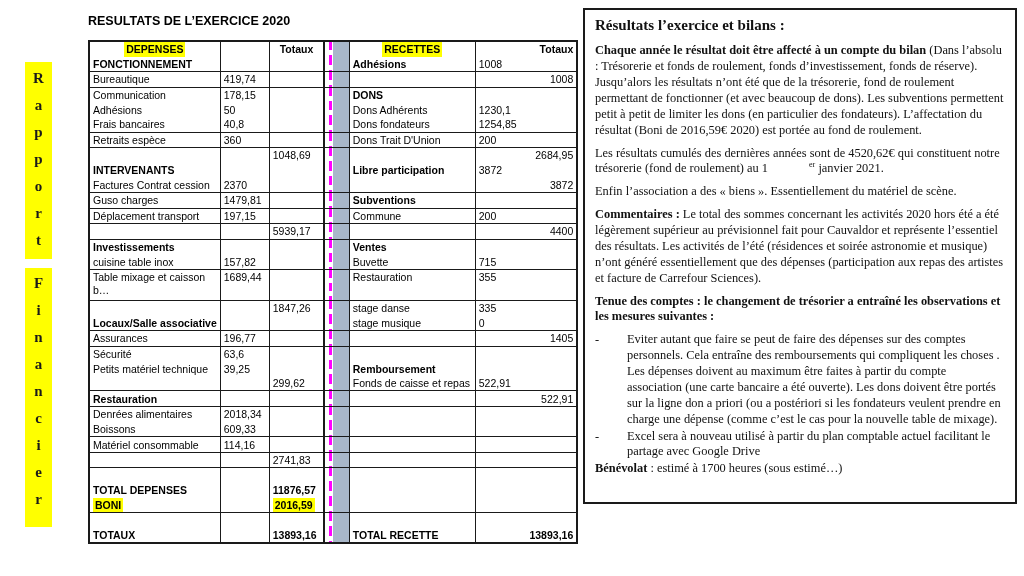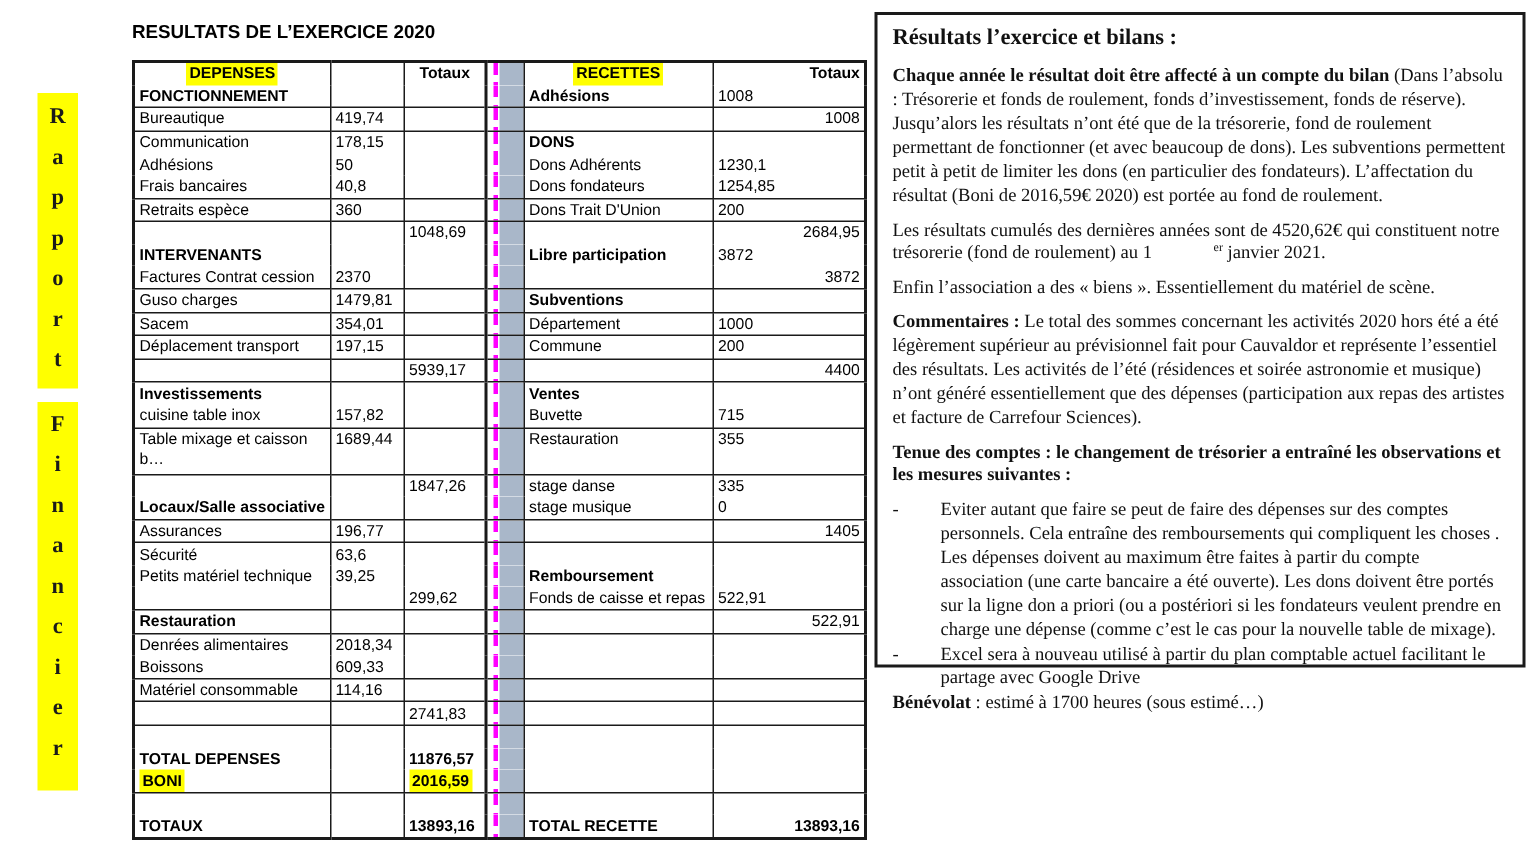--- a/index.html
+++ b/index.html
@@ -37,21 +37,21 @@
   tr.first td{border-top:2px solid #1a1a1a;}
   tr.last td{border-bottom:2px solid #1a1a1a;}
   td.bb{border-bottom:1px solid #1a1a1a;}
   td.bold{font-weight:bold;}
   td.ctr{text-align:center;}
   .hl{background:#ffff00;padding:16px 2px;font-weight:bold;}
   tr.tall td{height:29px;vertical-align:top;padding-top:1px;}
   tr.tall td.wrap{white-space:normal;line-height:13px;}
 
   
-  .panel{position:absolute;left:583px;top:8px;width:434px;height:437px;box-sizing:border-box;
+  .panel{position:absolute;left:583px;top:8px;width:434px;height:496px;box-sizing:border-box;
          border:2px solid #1a1a1a;background:#fff;padding:7px 11px 6px 10px;
          font-family:"Liberation Serif",serif;font-size:12.4px;line-height:1.28;color:#111;}
   .panel h2{margin:0 0 9px 0;font-size:15px;line-height:1.15;}
   .panel p{margin:0 0 7px 0;}
   .panel p.pbold{font-weight:bold;}
   .panel sup{font-size:8px;line-height:0;padding-left:41px;}
   .bullet{display:flex;margin:0 0 1px 0;}
   .bullet .dash{width:32px;flex:0 0 32px;}
   .bullet .btext{flex:1;}
   .panel .last-p{margin-bottom:0;}
@@ -188,29 +188,20 @@
         <tr>
           <td class="l1 bb">Guso charges</td>
           <td class="l2 bb">1479,81</td>
           <td class="l3 bb"></td>
           <td class="dv bb"></td>
           <td class="r1 bb bold">Subventions</td>
           <td class="r2 bb"></td>
           <td class="r3 bb bold"></td>
         </tr>
         <tr>
-          <td class="l1 bb">Sacem</td>
-          <td class="l2 bb">354,01</td>
-          <td class="l3 bb"></td>
-          <td class="dv bb"></td>
-          <td class="r1 bb">Département</td>
-          <td class="r2 bb">1000</td>
-          <td class="r3 bb"></td>
-        </tr>
-        <tr>
           <td class="l1 bb">Déplacement transport</td>
           <td class="l2 bb">197,15</td>
           <td class="l3 bb"></td>
           <td class="dv bb"></td>
           <td class="r1 bb">Commune</td>
           <td class="r2 bb">200</td>
           <td class="r3 bb"></td>
         </tr>
         <tr>
           <td class="l1 bb"></td>

